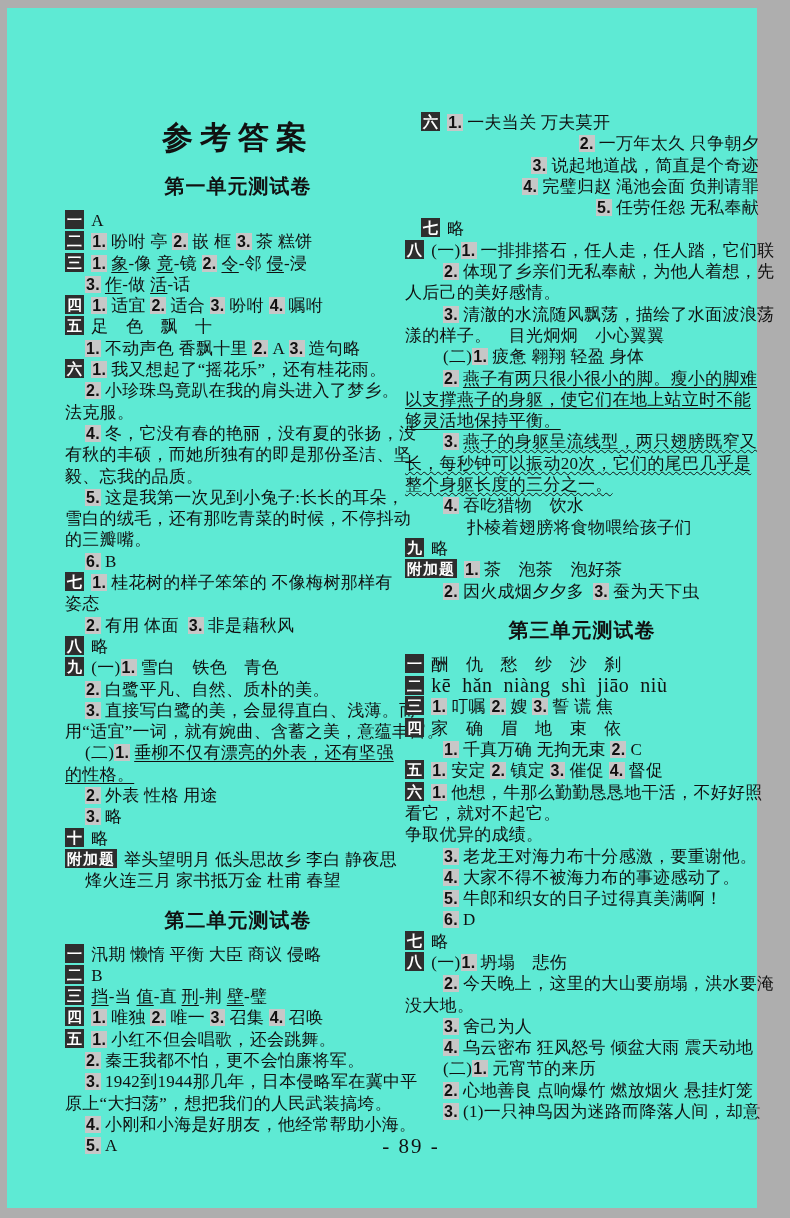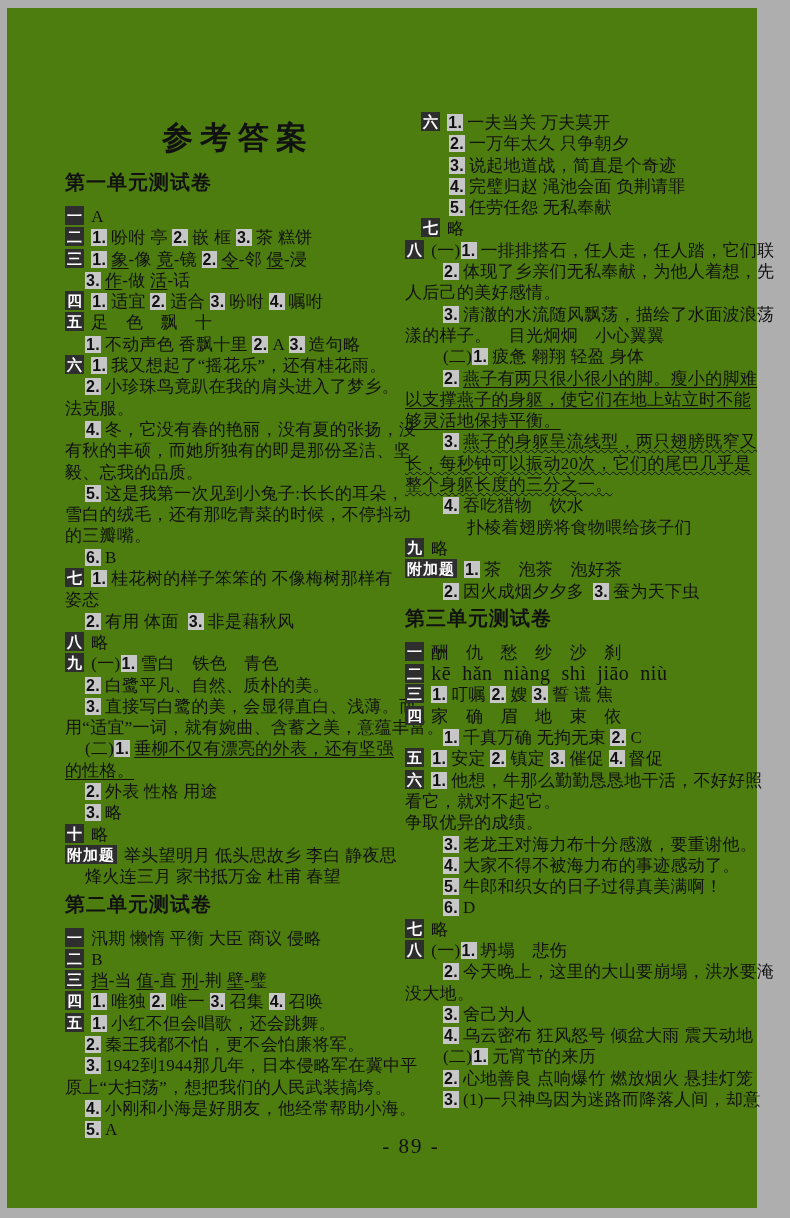--- a/index.html
+++ b/index.html
@@ -5,43 +5,43 @@
   html,body{margin:0;padding:0;}
   body{
     width:790px;height:1218px;position:relative;
     background:#aeaeae;
     font-family:"Liberation Serif", serif;
     color:#111;
     overflow:hidden;
   }
   .sheet{
     position:absolute;left:7px;top:8px;width:750px;height:1200px;
-    background:#4d7c0f;
+    background:#5eead4;
   }
   .col{position:absolute;top:100px;}
   .col-left{left:58px;width:346px;}
   .col-right{left:398px;top:104px;width:354px;}
   .h1{
     font-size:31px;line-height:40px;font-weight:700;text-align:center;
     letter-spacing:7px;margin:10px 0 10px 0;
   }
   .h2{
-    font-size:20px;line-height:28px;font-weight:700;
-    letter-spacing:1px;margin:2px 0 10px 0;
+    font-size:20px;line-height:28px;font-weight:700;text-align:center;
+    letter-spacing:1px;margin:14px 0 10px 0;
   }
   .line{
     font-size:17px;line-height:21.3px;height:21.3px;
     white-space:pre;letter-spacing:0.3px;
   }
   
   .col-left .i1{padding-left:20px;}
   .col-right .i1{padding-left:38px;}
   .col-right .i2{padding-left:62px;}
   .col-right .i3{padding-left:16px;}
-  .col-right .i4{padding-left:44px;}
+  .col-right .i4{padding-left:44px;text-align:right;}
   
   .s-m{
     display:inline-block;background:#2e2e2e;color:#fff;font-weight:700;
     font-size:15px;line-height:19px;padding:0 2px;margin-right:7px;
     vertical-align:1px;font-family:"Liberation Sans",sans-serif;
   }
   .s-mw{letter-spacing:1px;text-align:right;}
   .s-n{
     font-weight:700;background:#c7c7c7;padding:0 1px;margin-right:4px;
     font-family:"Liberation Sans",sans-serif;font-size:16px;

